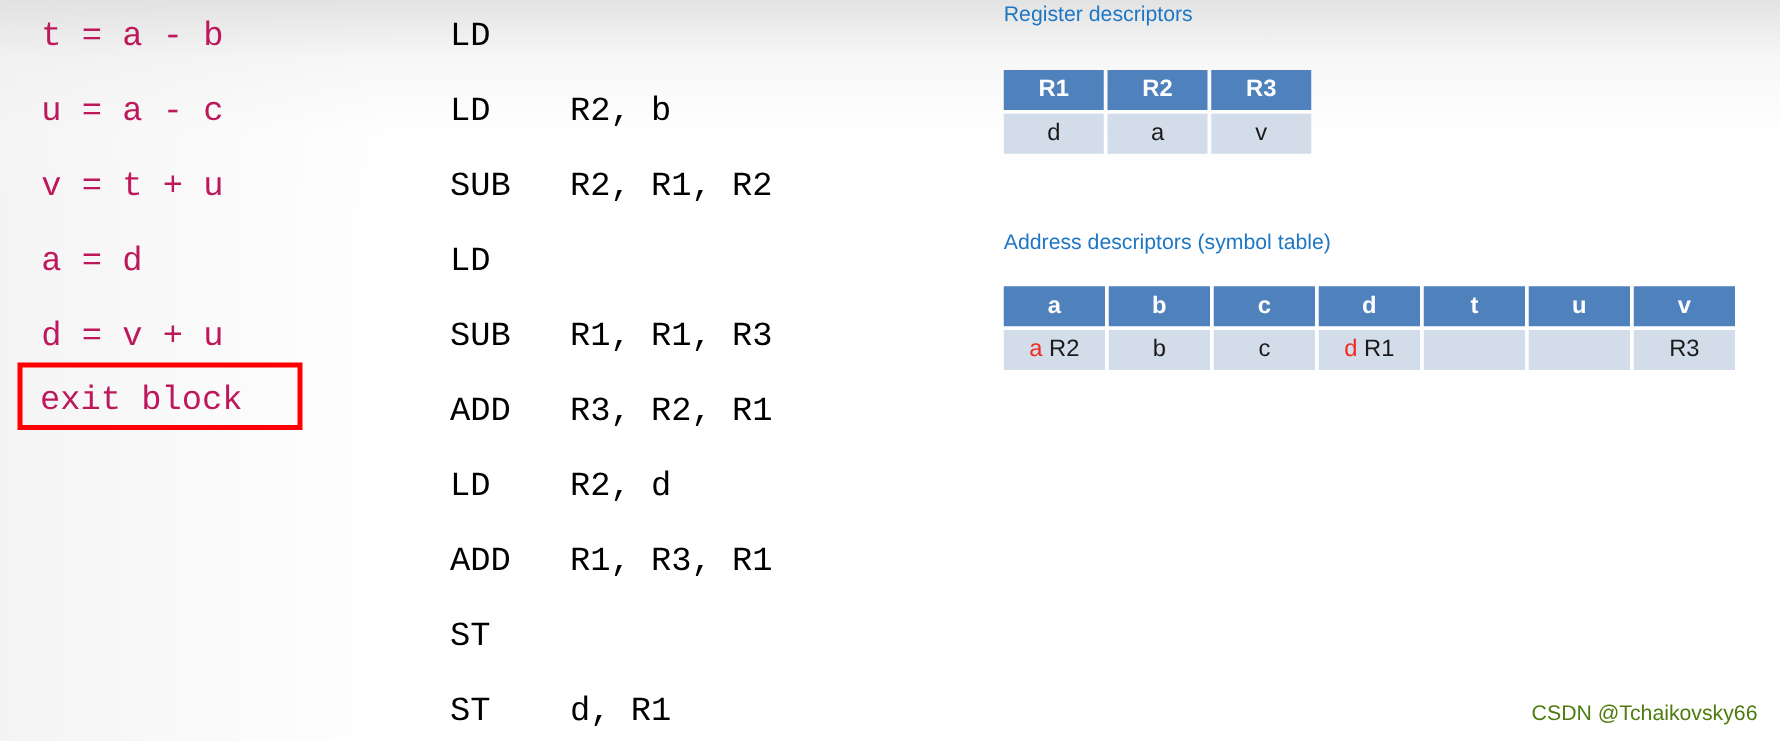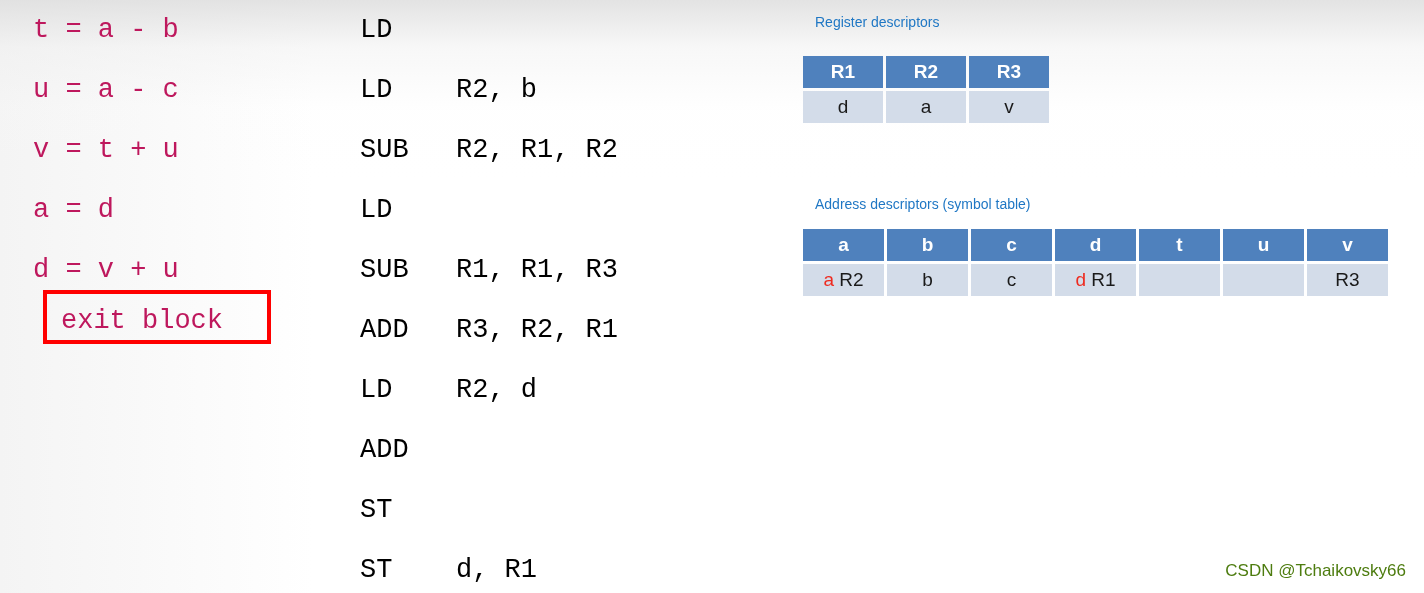--- a/index.html
+++ b/index.html
@@ -47,21 +47,20 @@
     position: absolute;
     left: -19px;
     top: 290px;
     width: 228px;
     height: 54px;
     line-height: 54px;
     padding-left: 14px;
     border: 4px solid #FF0000;
     box-sizing: border-box;
     background: transparent;
-    margin-left: 29px;
   }
 
   
   #target-code {
     position: absolute;
     left: 360px;
     top: 0px;
     width: 400px;
   }
   .asm-line {
@@ -84,24 +83,24 @@
 
   
   #descriptors {
     position: absolute;
     left: 803px;
     top: 0px;
     width: 610px;
   }
   .panel-heading {
     color: #1F77C4;
-    font-size: 14px;
+    font-size: 17px;
     font-weight: normal;
     font-family: "Liberation Sans", sans-serif;
-    margin: 12px;
+    margin: 0;
     white-space: nowrap;
   }
   #register-heading { position: absolute; left: 0px;  top: 2px; }
   #address-heading  { position: absolute; left: 0px;  top: 184px; }
 
   .desc-table {
     position: absolute;
     border-collapse: separate;
     border-spacing: 3px 3px;
     table-layout: fixed;
@@ -192,20 +191,21 @@
   <div class="asm-line">
     <span class="asm-op">ADD</span>
     <span class="asm-args">R3, R2, R1</span>
   </div>
   <div class="asm-line">
     <span class="asm-op">LD</span>
     <span class="asm-args">R2, d</span>
   </div>
   <div class="asm-line">
     <span class="asm-op">ADD</span>
+    <span class="asm-args">R1, R3, R1</span>
   </div>
   <div class="asm-line">
     <span class="asm-op">ST</span>
   </div>
   <div class="asm-line">
     <span class="asm-op">ST</span>
     <span class="asm-args">d, R1</span>
   </div>
 </div>
 

